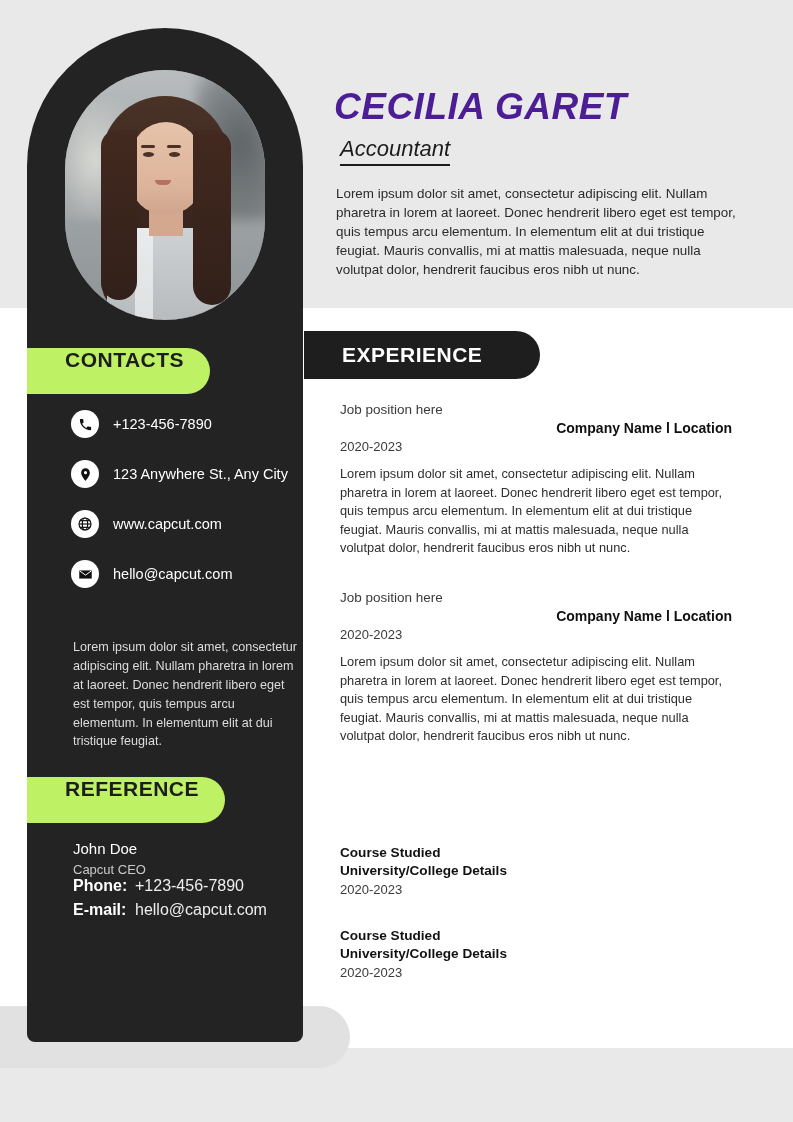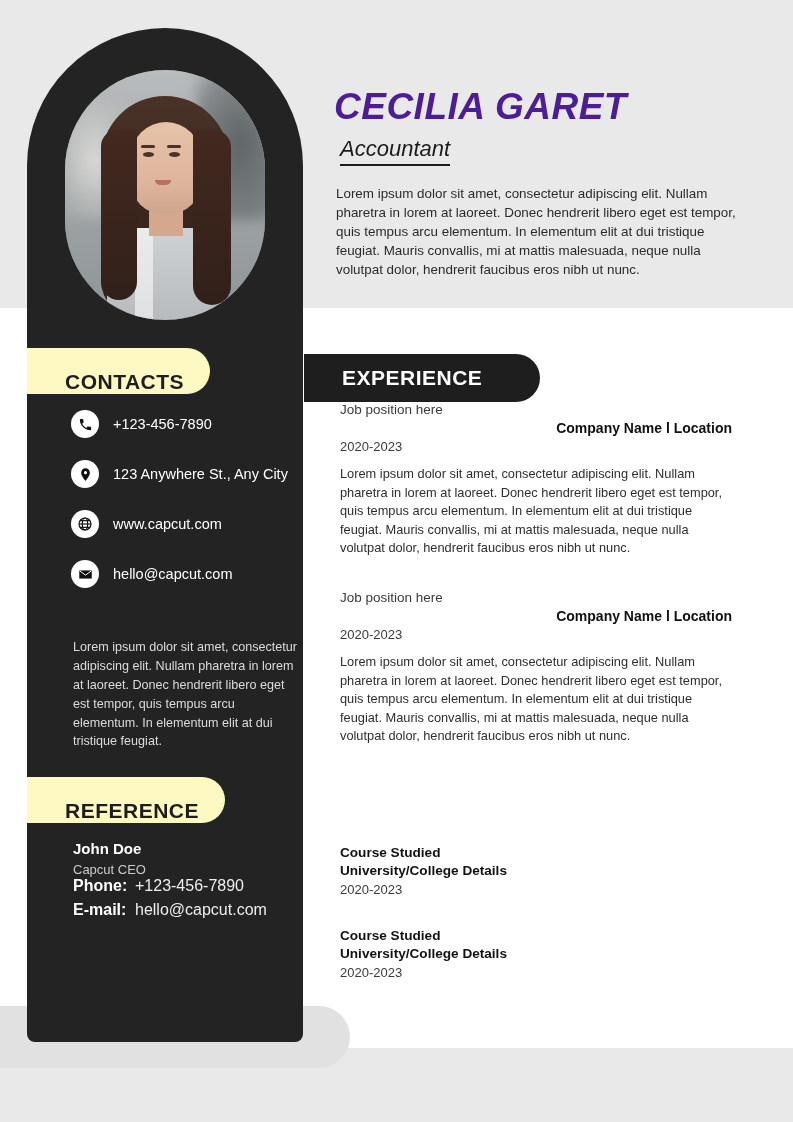--- a/index.html
+++ b/index.html
@@ -175,24 +175,24 @@
     width: 16px; height: 5px;
     background: #b9705f;
     border-radius: 0 0 8px 8px;
   }
 
   
   .pill-light {
     position: absolute;
     left: 0;
     height: 46px;
-    background: #fef9c3;
+    background: #bef264;
     border-radius: 0 23px 23px 0;
     display: flex;
-    align-items: flex-end;
+    align-items: flex-start;
     padding-left: 38px;
     padding-right: 26px;
     box-sizing: border-box;
   }
   .pill-light .pill-text {
     font-size: 21px;
     font-weight: bold;
     letter-spacing: 0.5px;
     color: #1d1d1d;
     white-space: nowrap;
@@ -239,21 +239,21 @@
 
   .ref-block {
     position: absolute;
     left: 46px;
     top: 812px;
     width: 234px;
     color: #ffffff;
   }
   .ref-name {
     font-size: 15px;
-    font-weight: bold;
+    font-weight: normal;
     margin-bottom: 5px;
   }
   .ref-role {
     font-size: 13px;
     color: #c9c9c9;
     margin-bottom: 0;
   }
   .ref-line {
     display: flex;
     font-size: 16px;
@@ -454,21 +454,21 @@
         <span class="ref-label">E-mail:</span>
         <span class="ref-value">hello@capcut.com</span>
       </div>
     </div>
   </div>
 
   <div class="name">CECILIA GARET</div>
   <div class="role">Accountant</div>
   <div class="profile-text">Lorem ipsum dolor sit amet, consectetur adipiscing elit. Nullam pharetra in lorem at laoreet. Donec hendrerit libero eget est tempor, quis tempus arcu elementum. In elementum elit at dui tristique feugiat. Mauris convallis, mi at mattis malesuada, neque nulla volutpat dolor, hendrerit faucibus eros nibh ut nunc.</div>
 
-  <div class="pill-dark" style="top:354px;">
+  <div class="pill-dark" style="top:331px;">
     <span class="pill-text">EXPERIENCE</span>
   </div>
 
   <div class="entry" style="top:402px;">
     <div class="job">Job position here</div>
     <div class="company">Company Name l Location</div>
     <div class="dates">2020-2023</div>
     <div class="desc">Lorem ipsum dolor sit amet, consectetur adipiscing elit. Nullam pharetra in lorem at laoreet. Donec hendrerit libero eget est tempor, quis tempus arcu elementum. In elementum elit at dui tristique feugiat. Mauris convallis, mi at mattis malesuada, neque nulla volutpat dolor, hendrerit faucibus eros nibh ut nunc.</div>
   </div>
 

